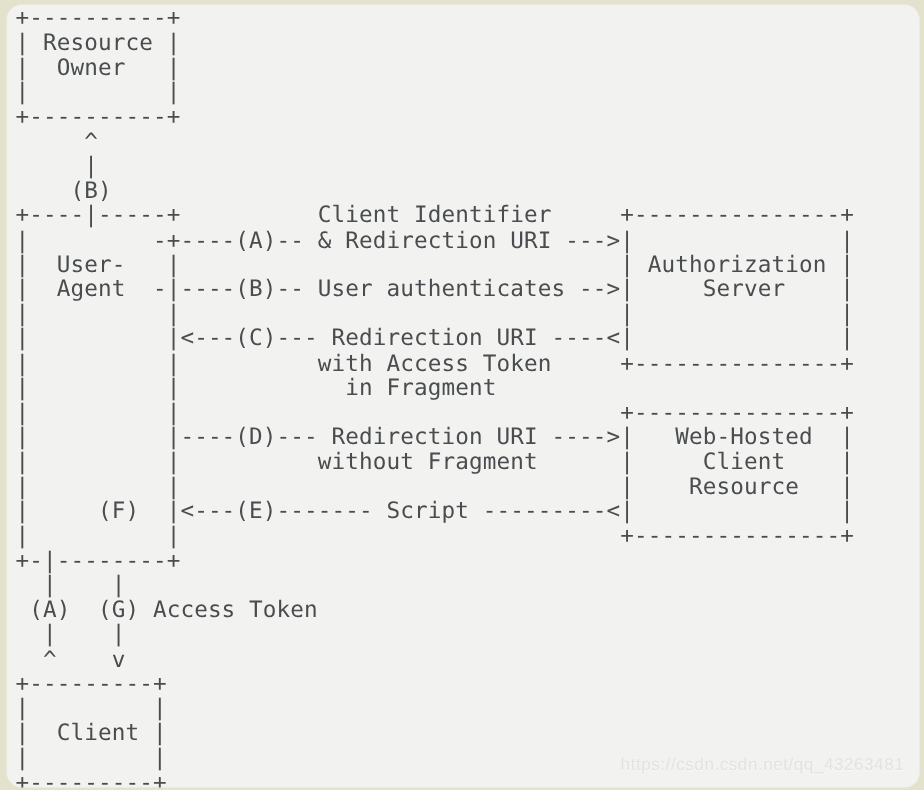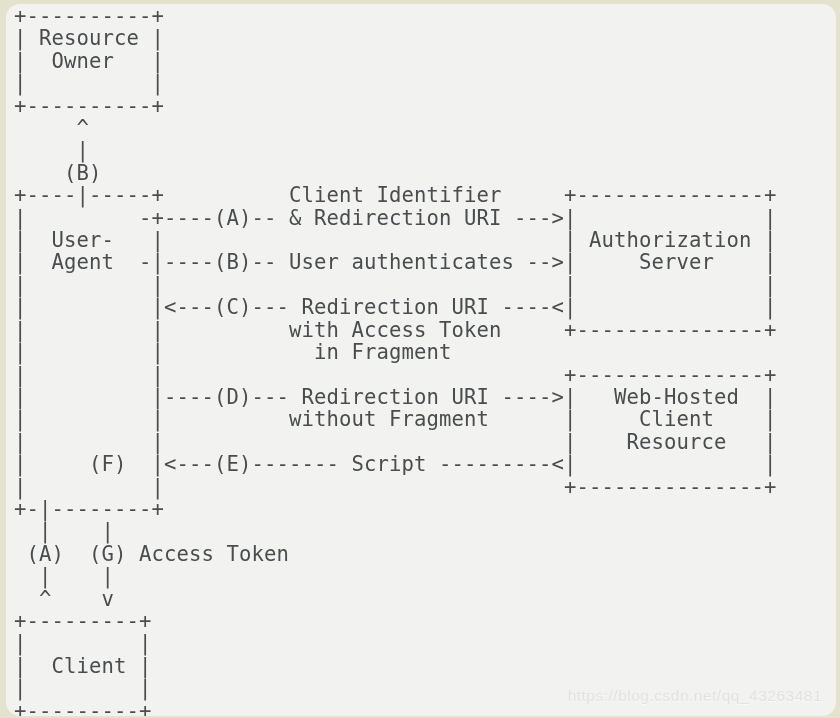--- a/index.html
+++ b/index.html
@@ -79,15 +79,15 @@
 +-|--------+
   |    |
  (A)  (G) Access Token
   |    |
   ^    v
 +---------+
 |         |
 |  Client |
 |         |
 +---------+</pre>
-    <span class="watermark">https://blog.csdn.net/qq_43263481</span>
+    <span class="watermark">https://csdn.csdn.net/qq_43263481</span>
   </div>
 </div>
 
 </body></html>

